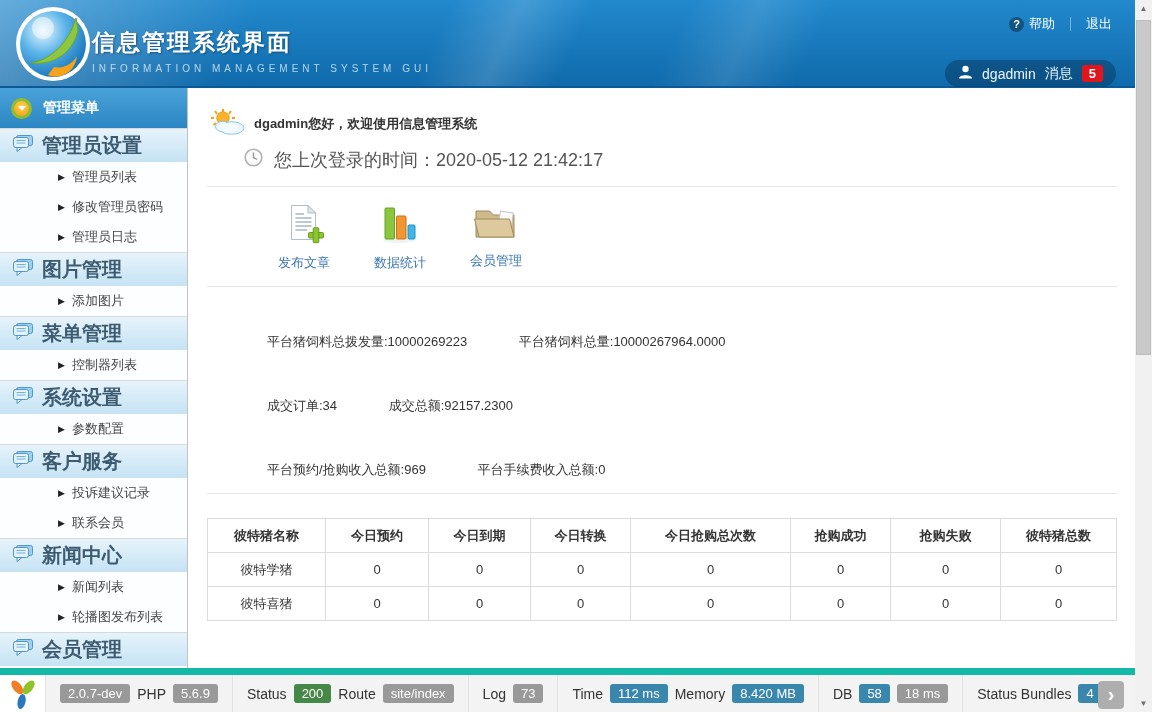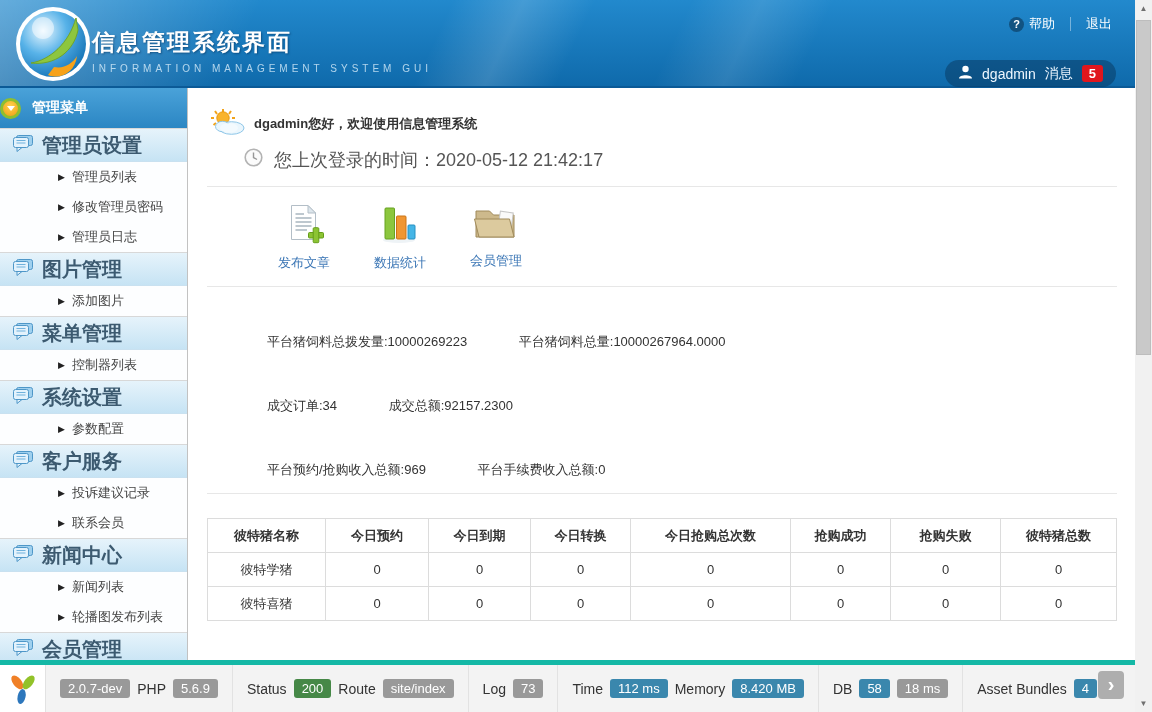--- a/index.html
+++ b/index.html
@@ -22,21 +22,21 @@
   .top-links{ position:absolute; top:15px; right:40px; display:flex; align-items:center; gap:15px; color:#fff; font-size:13px; }
   .help-link{ display:flex; align-items:center; gap:5px; cursor:pointer; }
   .qmark{ width:15px; height:15px; border-radius:50%; background:rgba(10,45,75,.55); color:#fff; font-weight:bold; font-size:11px; line-height:15px; text-align:center; display:inline-block; }
   .vdiv{ width:1px; height:14px; background:rgba(255,255,255,.4); }
   .logout-link{ cursor:pointer; }
   .account-pill{ position:absolute; top:60px; right:36px; height:27px; border-radius:14px; background:rgba(7,48,84,.45); display:flex; align-items:center; gap:9px; padding:0 13px; color:#eef7ff; font-size:14px; }
   .msg-badge{ background:#e0161d; color:#fff; font-size:13px; font-weight:bold; padding:1px 7px; border-radius:3px; }
 
   
   .sidebar{ position:absolute; top:88px; left:0; width:188px; bottom:40px; background:#fff; border-right:1px solid #c2c2c2; overflow:hidden; }
-  .menu-head{ height:40px; background:linear-gradient(#4aa2d9,#2b86c3); display:flex; align-items:center; gap:11px; color:#fff; font-size:14px; font-weight:bold; cursor:pointer; }
+  .menu-head{ height:40px; background:linear-gradient(#4aa2d9,#2b86c3); display:flex; align-items:center; gap:11px; padding-left:11px; color:#fff; font-size:14px; font-weight:bold; cursor:pointer; }
   .circle-icon{ width:21px; height:21px; border-radius:50%; background:radial-gradient(circle at 50% 35%,#ffd24d,#ef9c12); border:3px solid #8ebe2f; display:inline-flex; align-items:center; justify-content:center; flex:0 0 auto; }
   .circle-tri{ width:0; height:0; border-left:4px solid transparent; border-right:4px solid transparent; border-top:5px solid #fff; margin-top:1px; }
   .side-section{ height:34px; background:linear-gradient(#e6f3fb,#c6e3f4); border-top:1px solid #d8d8d8; border-bottom:1px solid #c9e1f0; display:flex; align-items:center; gap:9px; padding-left:13px; color:#3c5a70; font-size:20px; font-weight:bold; cursor:pointer; }
   .side-sub{ height:30px; display:flex; align-items:center; gap:7px; padding-left:58px; font-size:13px; color:#454545; background:#fdfeff; cursor:pointer; }
   .tri{ font-size:9px; color:#222; }
 
   
   .content{ position:absolute; left:189px; top:88px; right:17px; bottom:40px; background:#fff; overflow:hidden; }
   .welcome-row{ margin:20px 0 0 20px; display:flex; align-items:center; gap:9px; }
   .welcome-text{ font-size:13px; font-weight:bold; color:#333; }
@@ -47,21 +47,21 @@
   .shortcut-label{ font-size:13px; color:#3b76b5; }
   .stats-row{ margin-left:78px; margin-top:46px; font-size:13px; color:#333; }
   .stats-row:first-of-type{ margin-top:33px; }
   .stats-row span{ margin-right:48px; }
   .stat-table-wrap{ margin:24px 18px 0 18px; }
   table.stat{ border-collapse:collapse; width:100%; table-layout:fixed; font-size:13px; }
   table.stat th, table.stat td{ border:1px solid #dcdcdc; height:34px; text-align:center; color:#333; font-weight:normal; }
   table.stat th{ font-weight:bold; }
 
   
-  .debugbar{ position:absolute; left:0; bottom:0; width:1135px; height:52px; background:#f3f3f3; border-top:5px solid #14b8a6; display:flex; align-items:stretch; font-size:14px; color:#333; }
+  .debugbar{ position:absolute; left:0; bottom:0; width:1135px; height:44px; background:#f3f3f3; border-top:7px solid #14b8a6; display:flex; align-items:stretch; font-size:14px; color:#333; }
   .dbg-logo-block{ width:46px; background:#fff; display:flex; align-items:center; justify-content:center; border-right:1px solid #e2e2e2; }
   .dbg-block{ display:flex; align-items:center; gap:7px; padding:0 14px; border-right:1px solid #e2e2e2; white-space:nowrap; }
   .badge{ border-radius:3px; padding:2px 8px; color:#fff; font-size:13px; }
   .b-gray{ background:#999999; }
   .b-green{ background:#468847; }
   .b-blue{ background:#3a87ad; }
   .dbg-chevron{ position:absolute; right:11px; top:6px; width:26px; height:28px; background:#aeaeae; border-radius:4px; color:#fff; font-size:20px; font-weight:bold; line-height:26px; text-align:center; cursor:pointer; }
 
   
   .scrollbar{ position:absolute; top:0; right:0; width:17px; height:712px; background:#f1f1f1; z-index:10; }
@@ -400,21 +400,21 @@
       <span class="badge b-blue">112 ms</span>
       <span>Memory</span>
       <span class="badge b-blue">8.420 MB</span>
     </div>
     <div class="dbg-block">
       <span>DB</span>
       <span class="badge b-blue">58</span>
       <span class="badge b-gray">18 ms</span>
     </div>
     <div class="dbg-block" style="border-right:none">
-      <span>Asset Bundles</span>
+      <span>Status Bundles</span>
       <span class="badge b-blue">4</span>
     </div>
     <div class="dbg-chevron">›</div>
   </div>
 
   <div class="scrollbar">
     <div class="sb-btn sb-up">▲</div>
     <div class="sb-thumb"></div>
     <div class="sb-btn sb-down">▼</div>
   </div>

